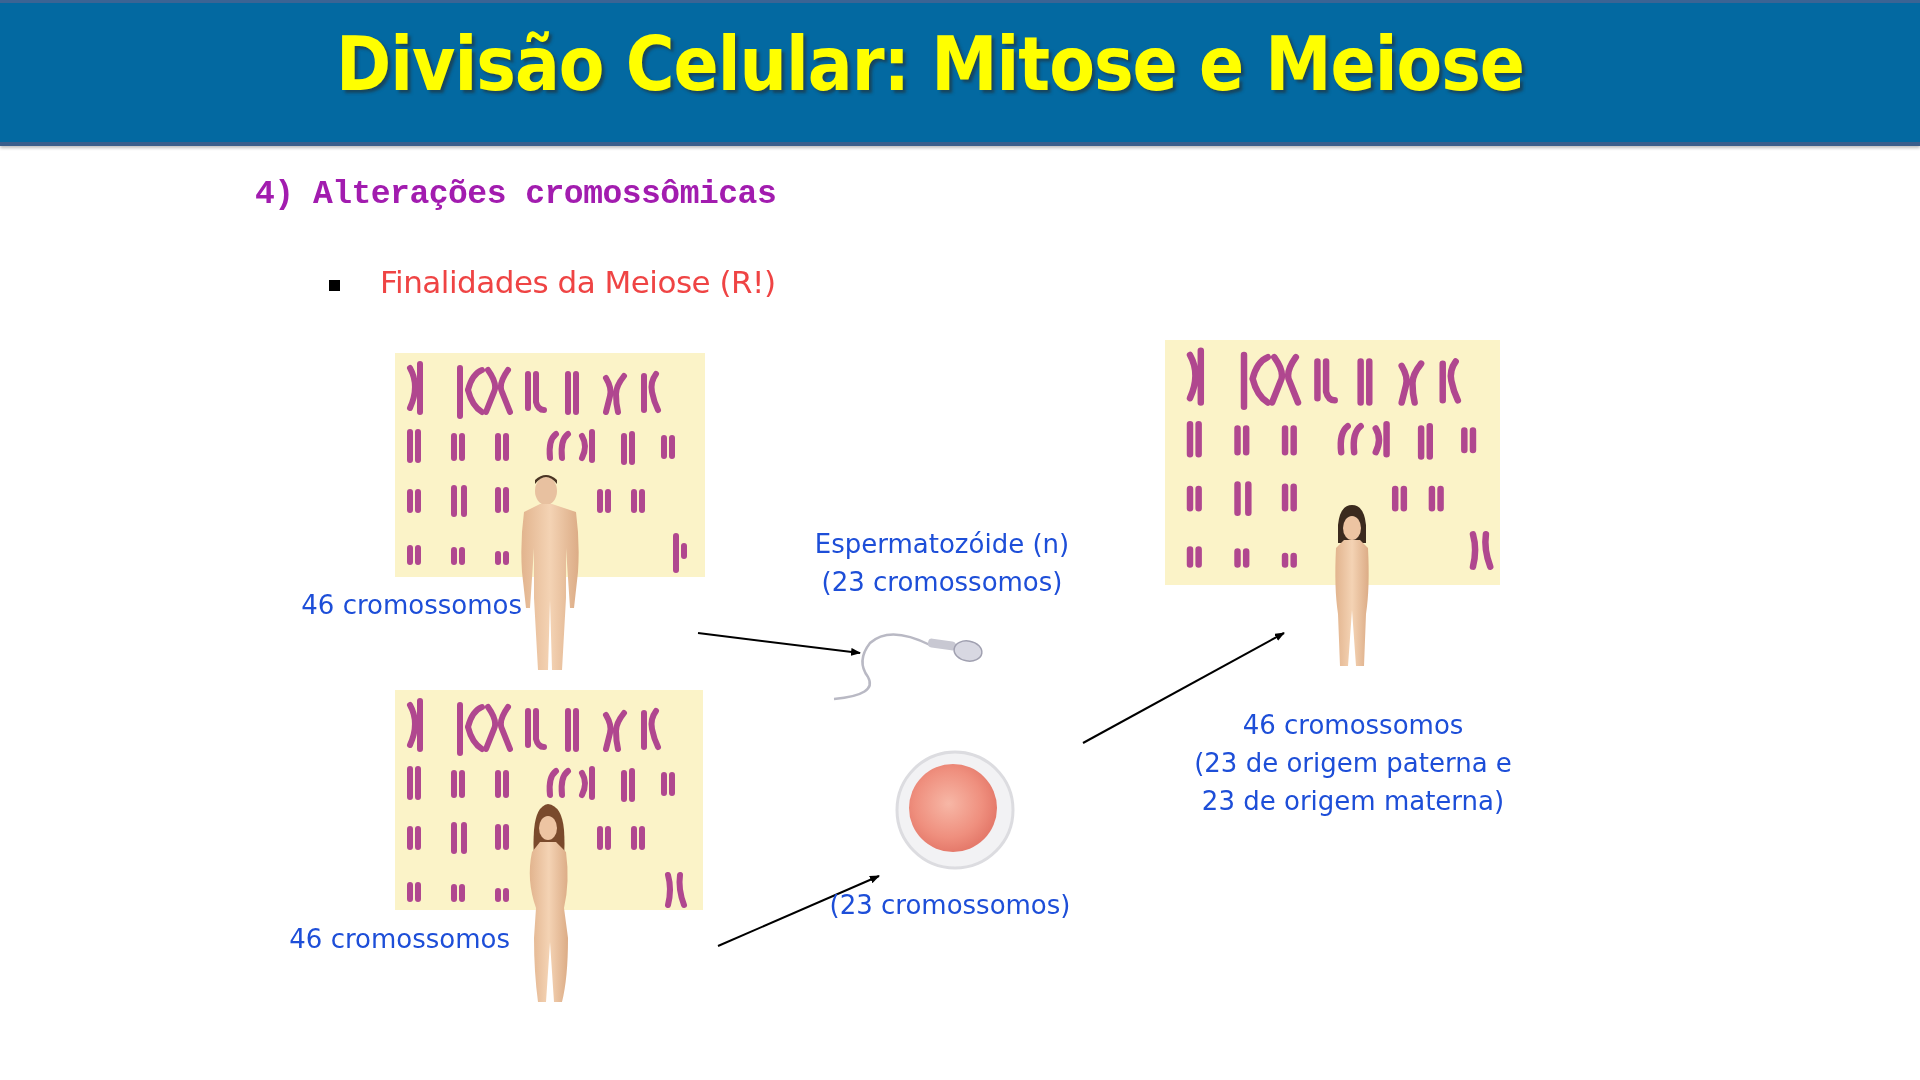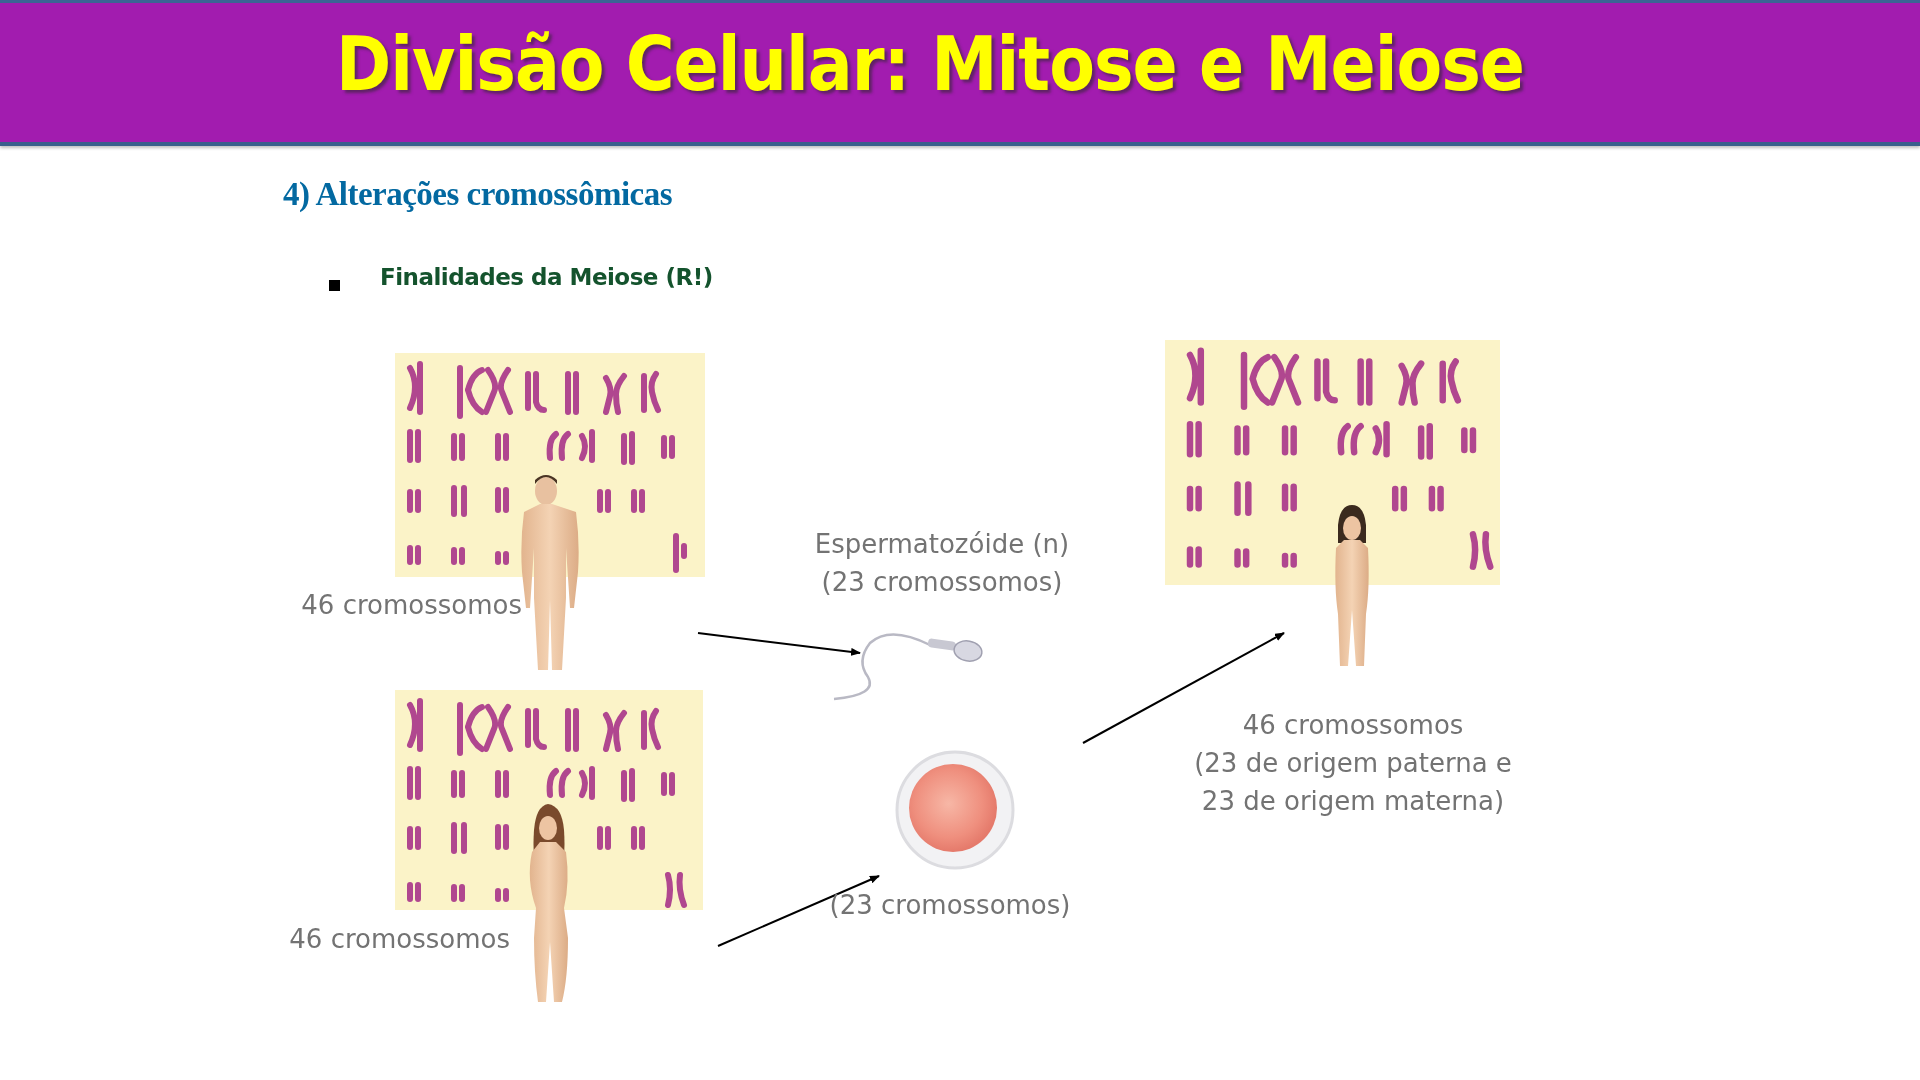--- a/index.html
+++ b/index.html
@@ -1,23 +1,23 @@
 <!DOCTYPE html>
 <html><head>
 <meta charset="utf-8">
 <style>
   html,body{margin:0;padding:0;}
   body{width:1920px;height:1080px;background:#ffffff;position:relative;overflow:hidden;font-family:"DejaVu Sans","Liberation Sans",sans-serif;}
-  .header{position:absolute;left:0;top:0;width:1920px;height:146px;background:#a21caf;border-top:3px solid #3b6494;border-bottom:4px solid #3a5f8c;box-sizing:border-box;box-shadow:0 2px 3px rgba(0,0,0,0.25);}
+  .header{position:absolute;left:0;top:0;width:1920px;height:146px;background:#0369a1;border-top:3px solid #3b6494;border-bottom:4px solid #3a5f8c;box-sizing:border-box;box-shadow:0 2px 3px rgba(0,0,0,0.25);}
   .title{position:absolute;left:0;width:1860px;top:18px;text-align:center;font-family:"DejaVu Sans Condensed","DejaVu Sans",sans-serif;font-stretch:condensed;font-weight:bold;font-size:74px;color:#ffff00;text-shadow:3px 3px 3px rgba(40,40,40,0.55);letter-spacing:-1px;}
-  .subtitle{position:absolute;left:255px;top:176px;font-family:Liberation Serif, serif;font-weight:bold;font-size:33px;color:#0369a1;letter-spacing:-0.5px;margin-left:28px;}
+  .subtitle{position:absolute;left:255px;top:176px;font-family:Liberation Mono, monospace;font-weight:bold;font-size:33px;color:#a21caf;letter-spacing:-0.5px;}
   .bullet-sq{position:absolute;left:329px;top:280px;width:11px;height:11px;background:#000;}
-  .bullet-text{position:absolute;left:380px;top:264px;font-family:"DejaVu Sans",sans-serif;font-weight:bold;font-size:23px;color:#14532d;letter-spacing:-0.5px;}
+  .bullet-text{position:absolute;left:380px;top:264px;font-family:"DejaVu Sans",sans-serif;font-weight:normal;font-size:31px;color:#ef4444;letter-spacing:-0.5px;}
   .karyo{position:absolute;background:#fbf3c8;}
-  .lbl{position:absolute;font-family:"DejaVu Sans",sans-serif;font-size:26px;color:#737373;line-height:38px;}
+  .lbl{position:absolute;font-family:"DejaVu Sans",sans-serif;font-size:26px;color:#1d4ed8;line-height:38px;}
   .right{text-align:right;}
   .center{text-align:center;}
   svg{position:absolute;left:0;top:0;}
 </style>
 </head>
 <body>
 
 <div class="header">
   <div class="title">Divisão Celular: Mitose e Meiose</div>
 </div>

